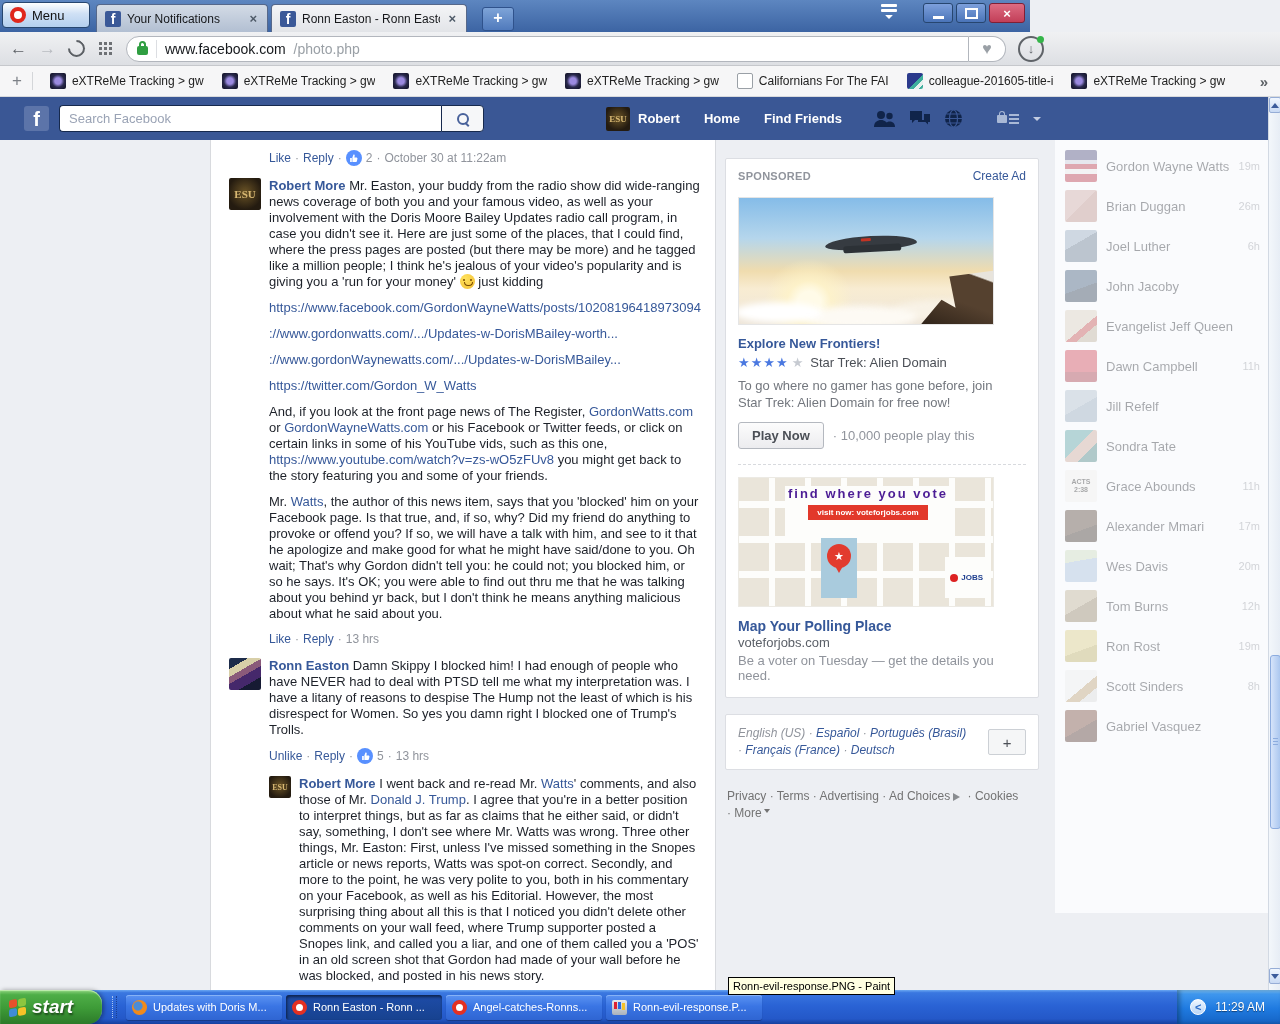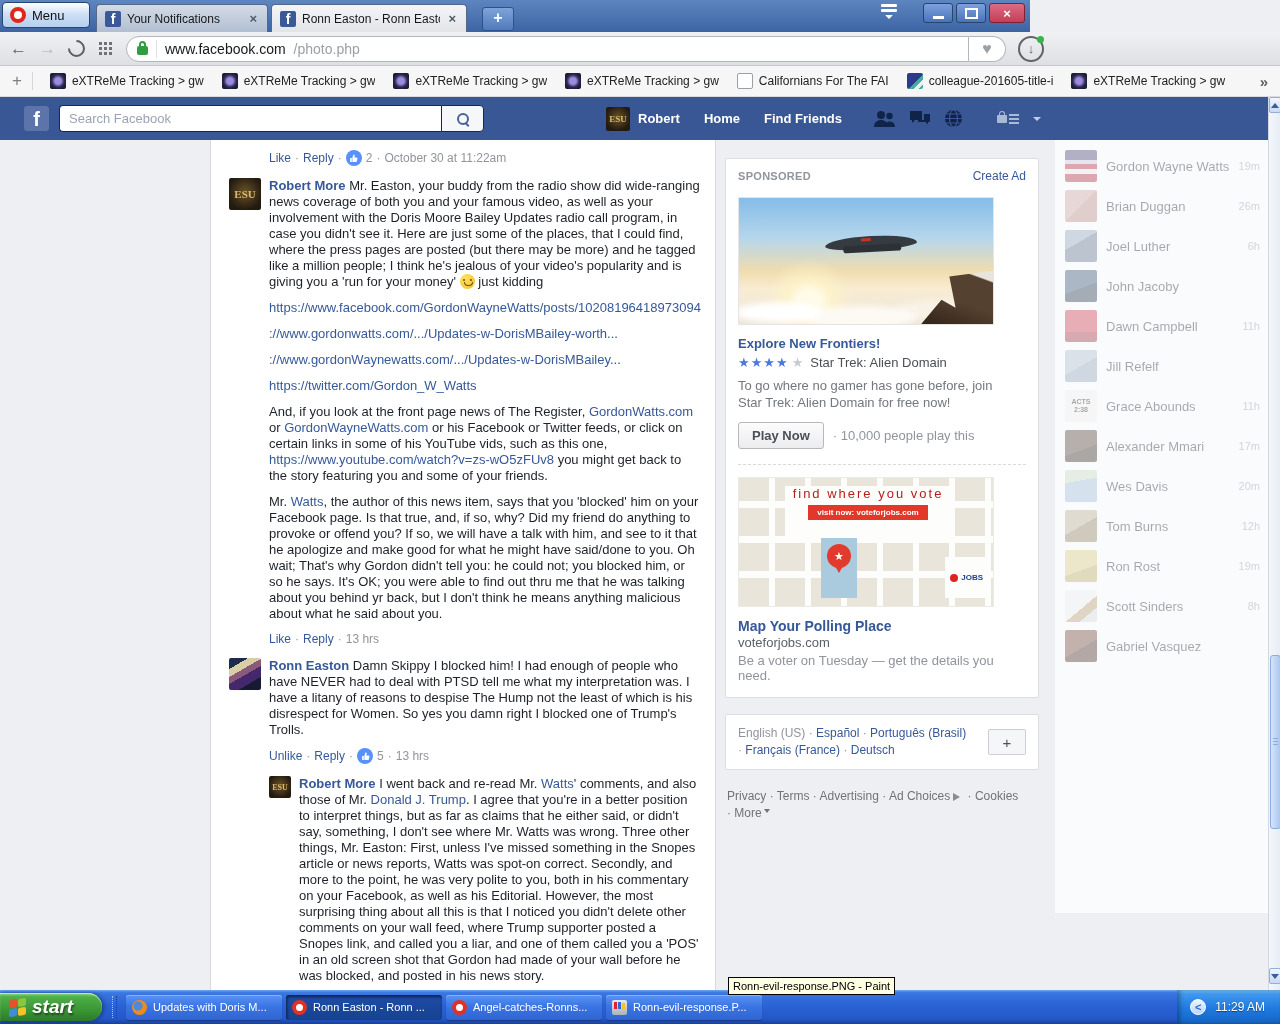--- a/index.html
+++ b/index.html
@@ -162,34 +162,34 @@
   .play-btn{border:1px solid #b4b8bf;border-radius:3px;background:linear-gradient(#fcfcfc,#ececef);
             padding:5px 13px;font-size:13px;font-weight:bold;color:#4b4f56;}
   .social{color:#90949c;font-size:13px;}
   .dashed{border-top:1px dashed #d8dade;margin:15px 0 12px;}
   .ad-img2{width:256px;height:130px;border:1px solid #eceae4;position:relative;overflow:hidden;box-sizing:border-box;
            background-color:#eae5da;
            background-image:repeating-linear-gradient(90deg,transparent 0 30px,#fdfdfb 30px 36px),
                             repeating-linear-gradient(0deg,transparent 0 28px,#fdfdfb 28px 35px);}
   .map-center{position:absolute;left:46px;top:8px;width:166px;height:50px;background:#fdfdfb;
               display:flex;flex-direction:column;align-items:center;}
-  .map-title{font-size:13px;font-weight:normal;letter-spacing:2px;color:#b91c1c;white-space:nowrap;}
+  .map-title{font-size:13px;font-weight:bold;letter-spacing:2px;color:#4c1d95;white-space:nowrap;}
   .map-btn{margin-top:4px;background:#e2382a;color:#fff;font-size:8px;font-weight:bold;padding:3px 9px;}
   .map-blue{position:absolute;left:82px;top:60px;width:36px;height:60px;background:#a9cbdd;}
   .map-pin{position:absolute;left:88px;top:66px;width:24px;height:24px;border-radius:50%;background:#e23b2e;
            display:flex;align-items:center;justify-content:center;color:#fff;font-size:11px;}
   .map-pin::after{content:"";position:absolute;left:8px;top:22px;width:0;height:0;
                   border:4px solid transparent;border-top:7px solid #e23b2e;}
   .map-jobs{position:absolute;right:5px;bottom:8px;background:#fdfdfb;padding:16px 5px;display:flex;gap:3px;
             align-items:center;font-size:8px;font-weight:bold;color:#1f3f8f;}
   .map-jobs::before{content:"";width:8px;height:8px;border-radius:50%;background:#d22;display:inline-block;}
   .ad2-title{color:#365899;font-weight:bold;font-size:14px;margin-top:11px;}
   .ad2-domain{font-size:13px;color:#5b6068;margin-top:1px;}
   .ad2-body{font-size:13px;color:#90949c;margin-top:3px;}
-  .lang-card{padding:10px 12px;display:flex;align-items:center;font-size:12px;line-height:17px;}
+  .lang-card{padding:10px 12px;display:flex;align-items:center;font-size:12px;line-height:17px;font-style:italic;}
   .langs{flex:1;}
   .lang-item{white-space:nowrap;display:inline;}
   .lang-item+.lang-item::before{content:" · ";color:#90949c;}
   .lang-item[data-muted="true"] span{color:#90949c;}
   .lang-item[data-muted="false"] span{color:#365899;}
   .lang-add{width:36px;height:24px;border:1px solid #ccd0d5;border-radius:2px;background:#f5f6f7;color:#4b4f56;
             font-size:15px;display:flex;align-items:center;justify-content:center;margin-left:12px;flex:none;}
   .fb-footer{font-size:12px;color:#737373;line-height:17px;padding:2px 2px 0;}
   .foot-link{display:inline;white-space:nowrap;}
   .foot-link+.foot-link::before{content:" · ";}
@@ -220,21 +220,21 @@
   .sb-thumb::after{content:"";position:absolute;left:2px;top:82px;width:5px;height:1px;background:#8cacdf;
                    box-shadow:0 3px 0 #8cacdf,0 6px 0 #8cacdf;}
 
   
   .tooltip{position:absolute;left:728px;top:977px;background:#ffffe1;border:1px solid #000;
            font-size:11px;color:#000;padding:2px 4px;z-index:60;white-space:nowrap;}
 
   
   .taskbar{position:absolute;left:0;top:990px;width:1280px;height:34px;z-index:50;display:flex;align-items:center;
            background:linear-gradient(180deg,#6aa7f2 0,#3a77e0 8%,#2a63d5 45%,#2458c8 85%,#16409e 100%);}
-  .start-btn{height:28px;width:102px;flex:none;border-radius:0 14px 14px 0;display:flex;align-items:center;gap:6px;
+  .start-btn{height:34px;width:102px;flex:none;border-radius:0 14px 14px 0;display:flex;align-items:center;gap:6px;
              padding-left:9px;box-sizing:border-box;
              background:linear-gradient(180deg,#8fd47f 0,#4eae47 14%,#3d9a37 55%,#2c7a29 100%);
              box-shadow:inset 0 1px 1px #c2eeb2,2px 0 4px rgba(0,0,0,.35);}
   .winflag{display:grid;grid-template-columns:8px 8px;grid-template-rows:8px 8px;gap:1px;transform:skewY(-8deg);flex:none;}
   .winflag i{border-radius:2px;}
   .winflag i:nth-child(1){background:#e8502c;}
   .winflag i:nth-child(2){background:#8cc63f;}
   .winflag i:nth-child(3){background:#3f8cd8;}
   .winflag i:nth-child(4){background:#f5c228;}
   .start-label{color:#fff;font-size:19px;font-weight:bold;font-style:italic;text-shadow:1px 2px 2px rgba(0,0,0,.5);}
@@ -564,33 +564,43 @@
           <span class="c-name">Joel Luther</span>
           <span class="c-time">6h</span>
         </div>
 
         <div class="contact">
           <span class="c-av" style="background: linear-gradient(160deg, rgb(46, 74, 107) 0px, rgb(46, 74, 107) 55%, rgb(26, 46, 69) 55%);"></span>
           <span class="c-name">John Jacoby</span>
           <span class="c-time"></span>
         </div>
 
+        <div class="contact">
+          <span class="c-av" style="background: linear-gradient(140deg, rgb(216, 203, 184) 0px, rgb(216, 203, 184) 55%, rgb(192, 64, 64) 55%, rgb(192, 64, 64) 70%, rgb(184, 168, 144) 70%);"></span>
+          <span class="c-name">Evangelist Jeff Queen</span>
+          <span class="c-time"></span>
+        </div>
 
         <div class="contact">
           <span class="c-av" style="background: linear-gradient(rgb(204, 51, 68) 0px, rgb(204, 51, 68) 70%, rgb(160, 40, 56) 70%);"></span>
           <span class="c-name">Dawn Campbell</span>
           <span class="c-time">11h</span>
         </div>
 
         <div class="contact">
           <span class="c-av" style="background: linear-gradient(150deg, rgb(168, 184, 200) 0px, rgb(168, 184, 200) 50%, rgb(138, 160, 180) 50%);"></span>
           <span class="c-name">Jill Refelf</span>
           <span class="c-time"></span>
         </div>
 
+        <div class="contact">
+          <span class="c-av" style="background: linear-gradient(135deg, rgb(74, 154, 154) 0px, rgb(74, 154, 154) 45%, rgb(200, 160, 144) 45%, rgb(200, 160, 144) 70%, rgb(58, 122, 122) 70%);"></span>
+          <span class="c-name">Sondra Tate</span>
+          <span class="c-time"></span>
+        </div>
 
         <div class="contact">
           <span class="c-av" style="background: rgb(240, 239, 236);">ACTS 2:38</span>
           <span class="c-name">Grace Abounds</span>
           <span class="c-time">11h</span>
         </div>
 
         <div class="contact">
           <span class="c-av" style="background: linear-gradient(160deg, rgb(74, 53, 40) 0px, rgb(74, 53, 40) 60%, rgb(46, 32, 24) 60%);"></span>
           <span class="c-name">Alexander Mmari</span>

